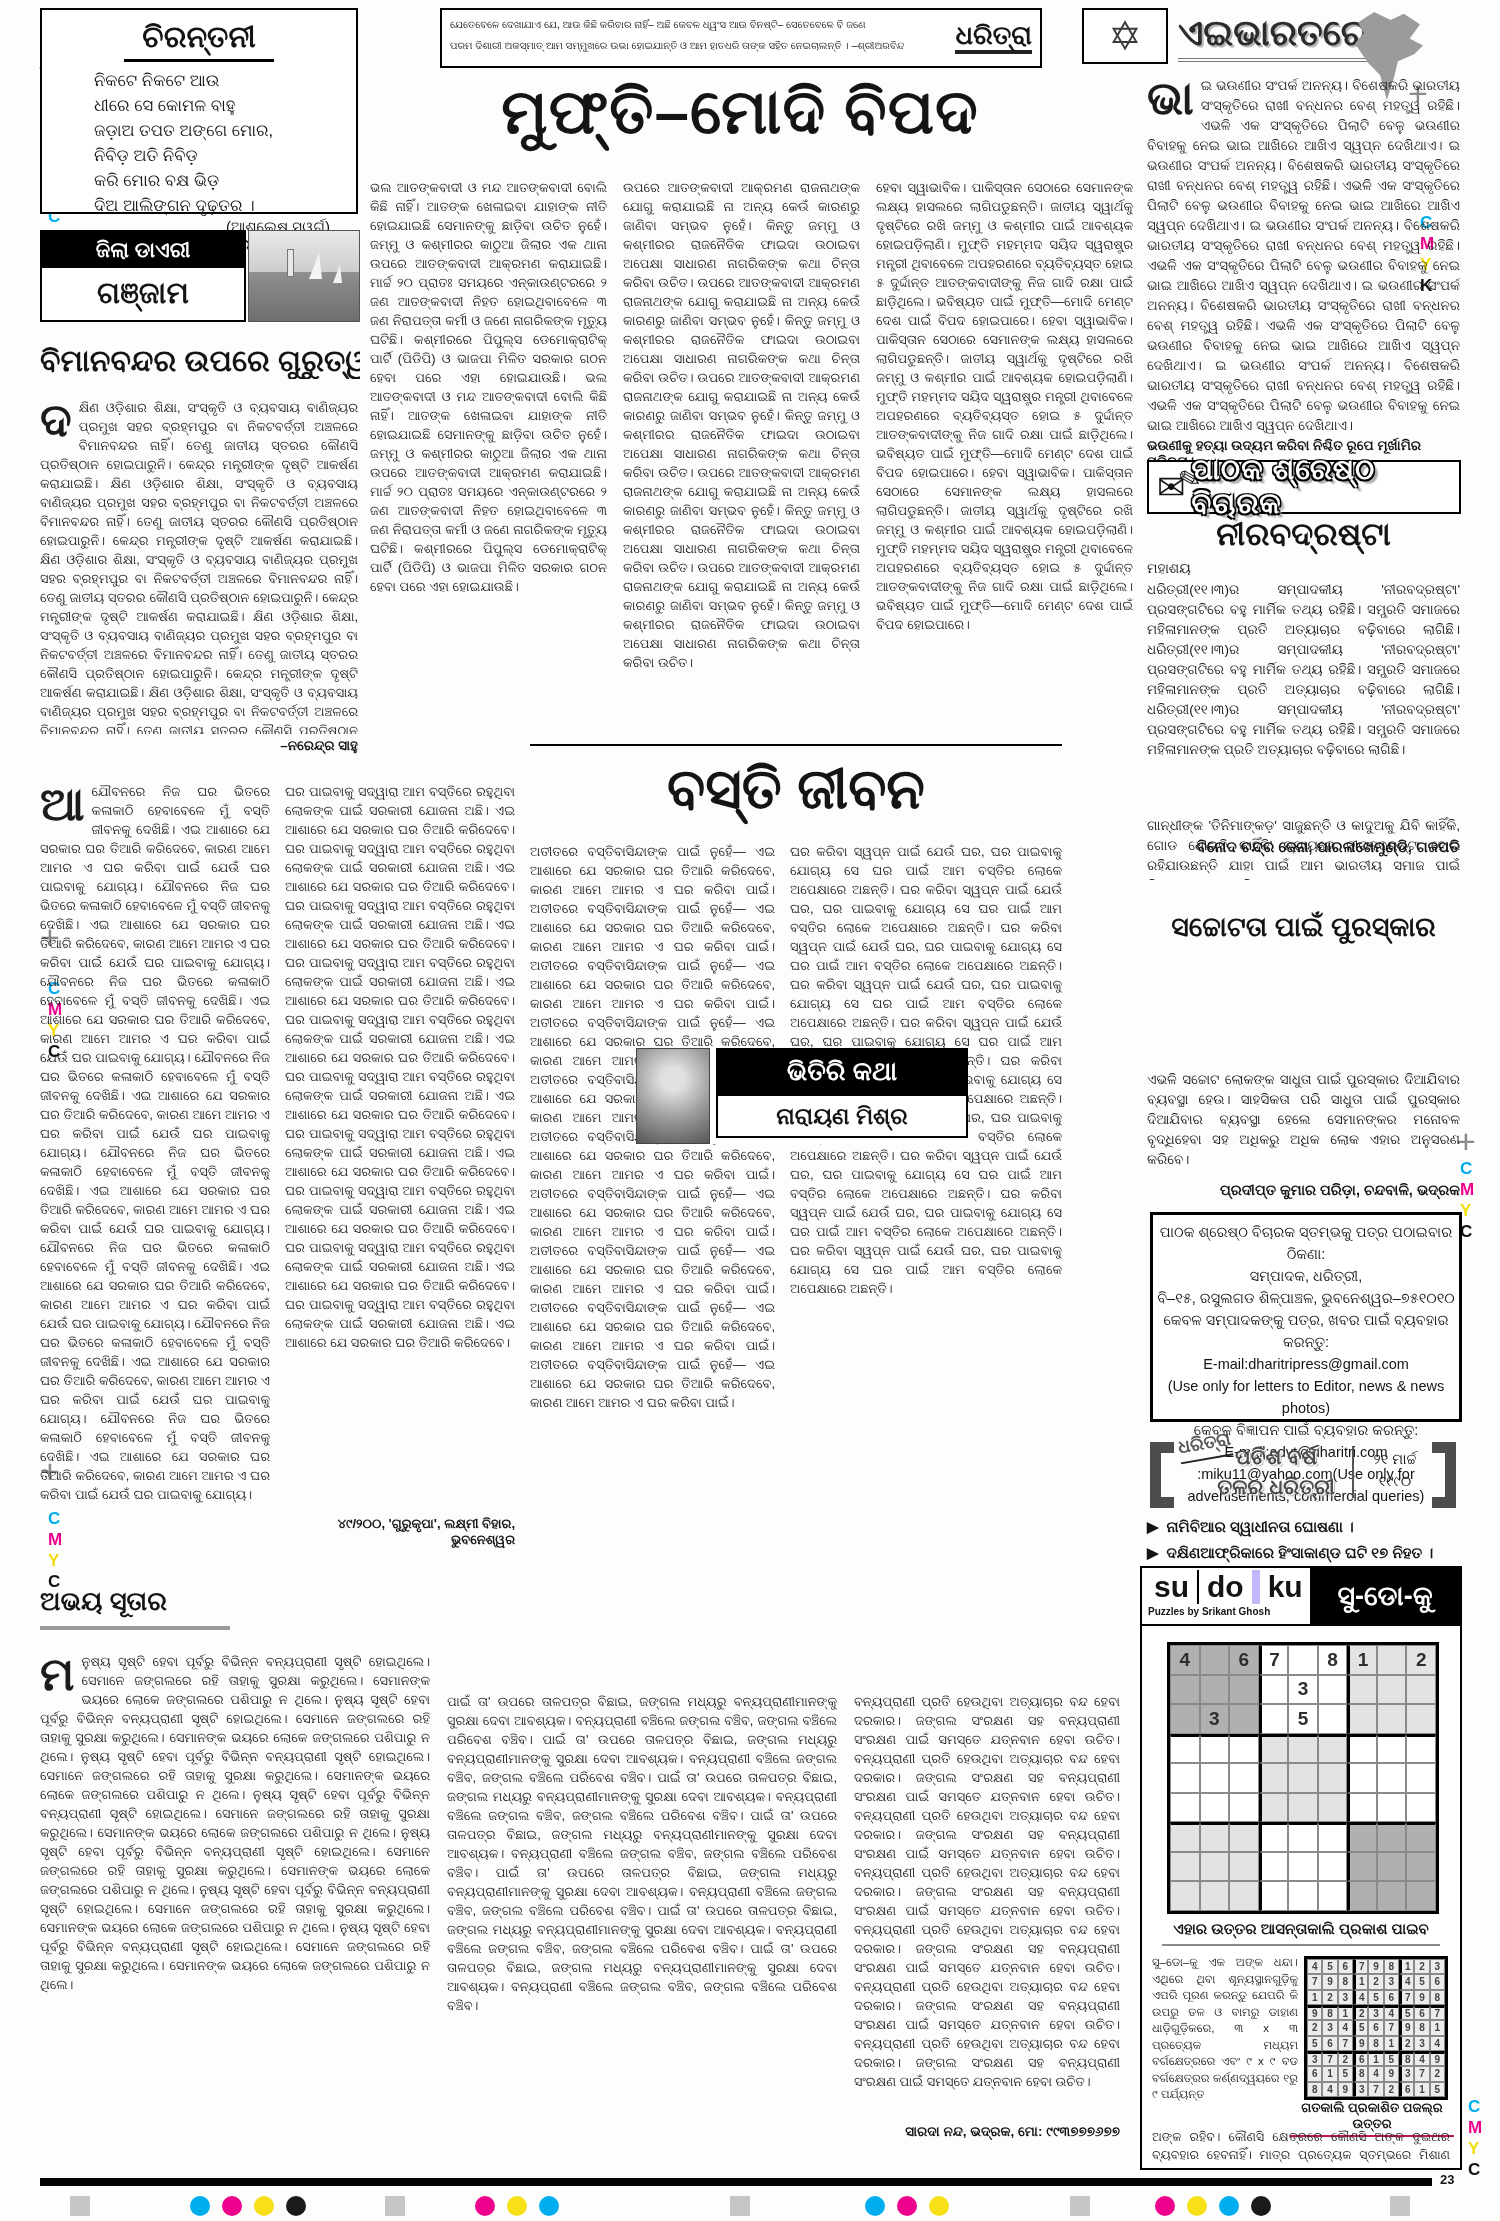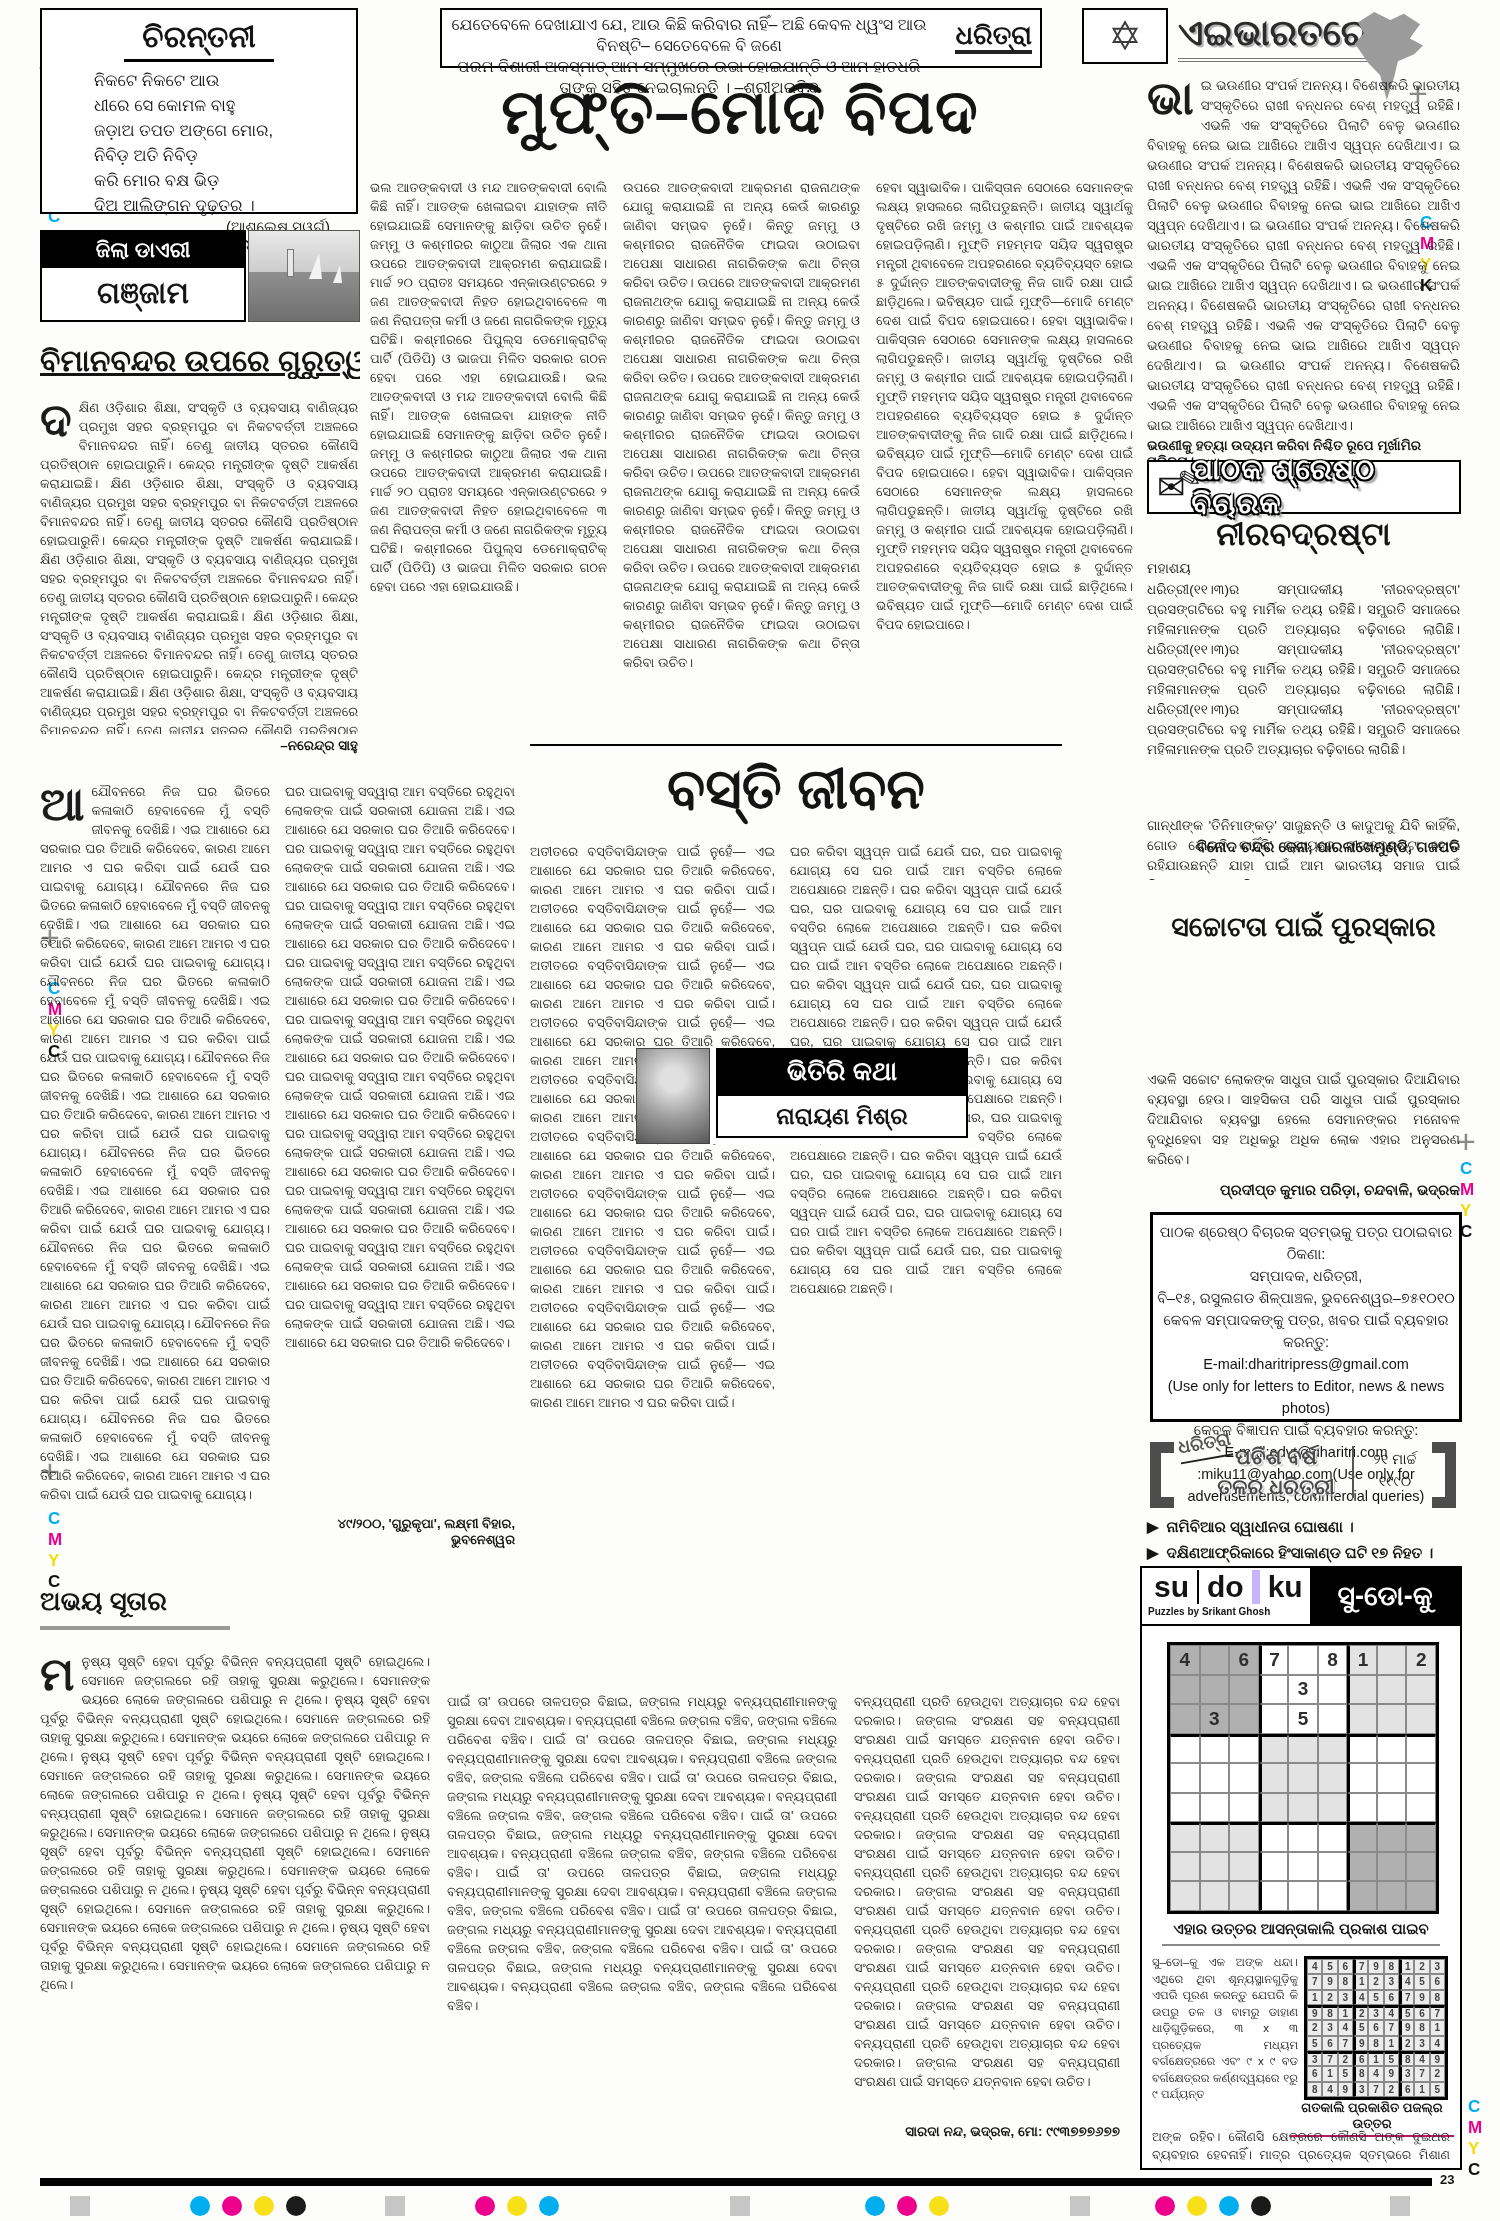--- a/index.html
+++ b/index.html
@@ -7,21 +7,21 @@
         font-family:"Liberation Sans", sans-serif;color:#141414;overflow:hidden;}
   .abs{position:absolute;}
   .just{text-align:justify;overflow:hidden;font-size:13px;line-height:19px;color:#1c1c1c;}
   .dropcap{float:left;font-size:46px;line-height:42px;font-weight:bold;margin:1px 7px 0 0;}
   .sig{font-weight:bold;text-align:right;font-size:13.5px;}
   
   .box{border:2px solid #000;background:#fff;}
   .poem-title{font-size:30px;font-weight:bold;text-align:center;border-bottom:3px solid #000;
               display:inline-block;padding:2px 18px 4px;margin:8px auto 6px;}
   .poem-line{font-size:16.5px;line-height:25px;}
-  .quote-line{font-size:16px;line-height:21px;text-align:center;}
+  .quote-line{font-size:10px;line-height:21px;text-align:left;}
   .brand{font-weight:bold;font-size:26px;border-bottom:4px solid #222;line-height:30px;}
   .head-main{font-size:62px;font-weight:bold;text-align:center;letter-spacing:1px;}
   .head-2{font-size:30px;font-weight:bold;}
   .head-center{font-weight:bold;text-align:center;}
   .blackbar{background:#000;color:#fff;font-weight:bold;text-align:center;}
   .ei-title{font-size:36px;font-weight:bold;color:#2b2b2b;text-shadow:2px 2px 0 #b5b5b5;
             border-bottom:4px double #777;padding-bottom:4px;}
   .outline-txt{color:#fff;font-weight:bold;
      text-shadow:-1.5px -1.5px 0 #000,1.5px -1.5px 0 #000,-1.5px 1.5px 0 #000,1.5px 1.5px 0 #000,4px 4px 2px #9a9a9a;}
   
@@ -135,21 +135,21 @@
 
   <div class="abs box" style="left:40px;top:230px;width:202px;height:88px;">
     <div class="blackbar" style="height:36px;font-size:21px;line-height:36px;">ଜିଲା ଡାଏରୀ</div>
     <div class="head-center" style="font-size:30px;line-height:50px;">ଗଞ୍ଜାମ</div>
   </div>
   <div class="abs photo-sea" style="left:248px;top:230px;width:110px;height:90px;">
     <span class="lighthouse" style="left:38px;top:18px;"></span>
     <span class="sail" style="left:60px;top:22px;"></span>
     <span class="sail" style="left:82px;top:30px;transform:scale(0.7);"></span>
   </div>
-  <div class="abs head-2" style="left:40px;top:344px;width:320px;white-space:nowrap;overflow:hidden;text-decoration:underline;">ବିମାନବନ୍ଦର ଉପରେ ଗୁରୁତ୍ୱ</div>
+  <div class="abs head-2" style="left:40px;top:344px;width:320px;white-space:nowrap;overflow:hidden;">ବିମାନବନ୍ଦର ଉପରେ ଗୁରୁତ୍ୱ</div>
   <div class="abs just" style="left:40px;top:398px;width:318px;height:336px;">
     <span class="dropcap">ଦ</span><span>କ୍ଷିଣ ଓଡ଼ିଶାର ଶିକ୍ଷା, ସଂସ୍କୃତି ଓ ବ୍ୟବସାୟ ବାଣିଜ୍ୟର ପ୍ରମୁଖ ସହର ବ୍ରହ୍ମପୁର ବା ନିକଟବର୍ତ୍ତୀ ଅଞ୍ଚଳରେ ବିମାନବନ୍ଦର ନାହିଁ। ତେଣୁ ଜାତୀୟ ସ୍ତରର କୌଣସି ପ୍ରତିଷ୍ଠାନ ହୋଇପାରୁନି। କେନ୍ଦ୍ର ମନ୍ତ୍ରୀଙ୍କ ଦୃଷ୍ଟି ଆକର୍ଷଣ କରାଯାଇଛି। କ୍ଷିଣ ଓଡ଼ିଶାର ଶିକ୍ଷା, ସଂସ୍କୃତି ଓ ବ୍ୟବସାୟ ବାଣିଜ୍ୟର ପ୍ରମୁଖ ସହର ବ୍ରହ୍ମପୁର ବା ନିକଟବର୍ତ୍ତୀ ଅଞ୍ଚଳରେ ବିମାନବନ୍ଦର ନାହିଁ। ତେଣୁ ଜାତୀୟ ସ୍ତରର କୌଣସି ପ୍ରତିଷ୍ଠାନ ହୋଇପାରୁନି। କେନ୍ଦ୍ର ମନ୍ତ୍ରୀଙ୍କ ଦୃଷ୍ଟି ଆକର୍ଷଣ କରାଯାଇଛି। କ୍ଷିଣ ଓଡ଼ିଶାର ଶିକ୍ଷା, ସଂସ୍କୃତି ଓ ବ୍ୟବସାୟ ବାଣିଜ୍ୟର ପ୍ରମୁଖ ସହର ବ୍ରହ୍ମପୁର ବା ନିକଟବର୍ତ୍ତୀ ଅଞ୍ଚଳରେ ବିମାନବନ୍ଦର ନାହିଁ। ତେଣୁ ଜାତୀୟ ସ୍ତରର କୌଣସି ପ୍ରତିଷ୍ଠାନ ହୋଇପାରୁନି। କେନ୍ଦ୍ର ମନ୍ତ୍ରୀଙ୍କ ଦୃଷ୍ଟି ଆକର୍ଷଣ କରାଯାଇଛି। କ୍ଷିଣ ଓଡ଼ିଶାର ଶିକ୍ଷା, ସଂସ୍କୃତି ଓ ବ୍ୟବସାୟ ବାଣିଜ୍ୟର ପ୍ରମୁଖ ସହର ବ୍ରହ୍ମପୁର ବା ନିକଟବର୍ତ୍ତୀ ଅଞ୍ଚଳରେ ବିମାନବନ୍ଦର ନାହିଁ। ତେଣୁ ଜାତୀୟ ସ୍ତରର କୌଣସି ପ୍ରତିଷ୍ଠାନ ହୋଇପାରୁନି। କେନ୍ଦ୍ର ମନ୍ତ୍ରୀଙ୍କ ଦୃଷ୍ଟି ଆକର୍ଷଣ କରାଯାଇଛି। କ୍ଷିଣ ଓଡ଼ିଶାର ଶିକ୍ଷା, ସଂସ୍କୃତି ଓ ବ୍ୟବସାୟ ବାଣିଜ୍ୟର ପ୍ରମୁଖ ସହର ବ୍ରହ୍ମପୁର ବା ନିକଟବର୍ତ୍ତୀ ଅଞ୍ଚଳରେ ବିମାନବନ୍ଦର ନାହିଁ। ତେଣୁ ଜାତୀୟ ସ୍ତରର କୌଣସି ପ୍ରତିଷ୍ଠାନ ହୋଇପାରୁନି। କେନ୍ଦ୍ର ମନ୍ତ୍ରୀଙ୍କ ଦୃଷ୍ଟି ଆକର୍ଷଣ କରାଯାଇଛି। </span>
   </div>
   <div class="abs sig" style="left:40px;top:738px;width:318px;">–ନରେନ୍ଦ୍ର ସାହୁ</div>
 
   <div class="abs bar" style="left:530px;top:744px;width:532px;height:2px;"></div>
   <div class="abs head-center" style="left:530px;top:756px;width:532px;font-size:56px;">ବସ୍ତି ଜୀବନ</div>
   <div class="abs just" style="left:40px;top:782px;width:230px;height:758px;">
     <span class="dropcap">ଆ</span><span>ଯୌବନରେ ନିଜ ଘର ଭିତରେ କଳାକାଠି ହେବାବେଳେ ମୁଁ ବସ୍ତି ଜୀବନକୁ ଦେଖିଛି। ଏଇ ଆଶାରେ ଯେ ସରକାର ଘର ତିଆରି କରିଦେବେ, କାରଣ ଆମେ ଆମର ଏ ଘର କରିବା ପାଇଁ ଯେଉଁ ଘର ପାଇବାକୁ ଯୋଗ୍ୟ। ଯୌବନରେ ନିଜ ଘର ଭିତରେ କଳାକାଠି ହେବାବେଳେ ମୁଁ ବସ୍ତି ଜୀବନକୁ ଦେଖିଛି। ଏଇ ଆଶାରେ ଯେ ସରକାର ଘର ତିଆରି କରିଦେବେ, କାରଣ ଆମେ ଆମର ଏ ଘର କରିବା ପାଇଁ ଯେଉଁ ଘର ପାଇବାକୁ ଯୋଗ୍ୟ। ଯୌବନରେ ନିଜ ଘର ଭିତରେ କଳାକାଠି ହେବାବେଳେ ମୁଁ ବସ୍ତି ଜୀବନକୁ ଦେଖିଛି। ଏଇ ଆଶାରେ ଯେ ସରକାର ଘର ତିଆରି କରିଦେବେ, କାରଣ ଆମେ ଆମର ଏ ଘର କରିବା ପାଇଁ ଯେଉଁ ଘର ପାଇବାକୁ ଯୋଗ୍ୟ। ଯୌବନରେ ନିଜ ଘର ଭିତରେ କଳାକାଠି ହେବାବେଳେ ମୁଁ ବସ୍ତି ଜୀବନକୁ ଦେଖିଛି। ଏଇ ଆଶାରେ ଯେ ସରକାର ଘର ତିଆରି କରିଦେବେ, କାରଣ ଆମେ ଆମର ଏ ଘର କରିବା ପାଇଁ ଯେଉଁ ଘର ପାଇବାକୁ ଯୋଗ୍ୟ। ଯୌବନରେ ନିଜ ଘର ଭିତରେ କଳାକାଠି ହେବାବେଳେ ମୁଁ ବସ୍ତି ଜୀବନକୁ ଦେଖିଛି। ଏଇ ଆଶାରେ ଯେ ସରକାର ଘର ତିଆରି କରିଦେବେ, କାରଣ ଆମେ ଆମର ଏ ଘର କରିବା ପାଇଁ ଯେଉଁ ଘର ପାଇବାକୁ ଯୋଗ୍ୟ। ଯୌବନରେ ନିଜ ଘର ଭିତରେ କଳାକାଠି ହେବାବେଳେ ମୁଁ ବସ୍ତି ଜୀବନକୁ ଦେଖିଛି। ଏଇ ଆଶାରେ ଯେ ସରକାର ଘର ତିଆରି କରିଦେବେ, କାରଣ ଆମେ ଆମର ଏ ଘର କରିବା ପାଇଁ ଯେଉଁ ଘର ପାଇବାକୁ ଯୋଗ୍ୟ। ଯୌବନରେ ନିଜ ଘର ଭିତରେ କଳାକାଠି ହେବାବେଳେ ମୁଁ ବସ୍ତି ଜୀବନକୁ ଦେଖିଛି। ଏଇ ଆଶାରେ ଯେ ସରକାର ଘର ତିଆରି କରିଦେବେ, କାରଣ ଆମେ ଆମର ଏ ଘର କରିବା ପାଇଁ ଯେଉଁ ଘର ପାଇବାକୁ ଯୋଗ୍ୟ। ଯୌବନରେ ନିଜ ଘର ଭିତରେ କଳାକାଠି ହେବାବେଳେ ମୁଁ ବସ୍ତି ଜୀବନକୁ ଦେଖିଛି। ଏଇ ଆଶାରେ ଯେ ସରକାର ଘର ତିଆରି କରିଦେବେ, କାରଣ ଆମେ ଆମର ଏ ଘର କରିବା ପାଇଁ ଯେଉଁ ଘର ପାଇବାକୁ ଯୋଗ୍ୟ। </span>
   </div>

